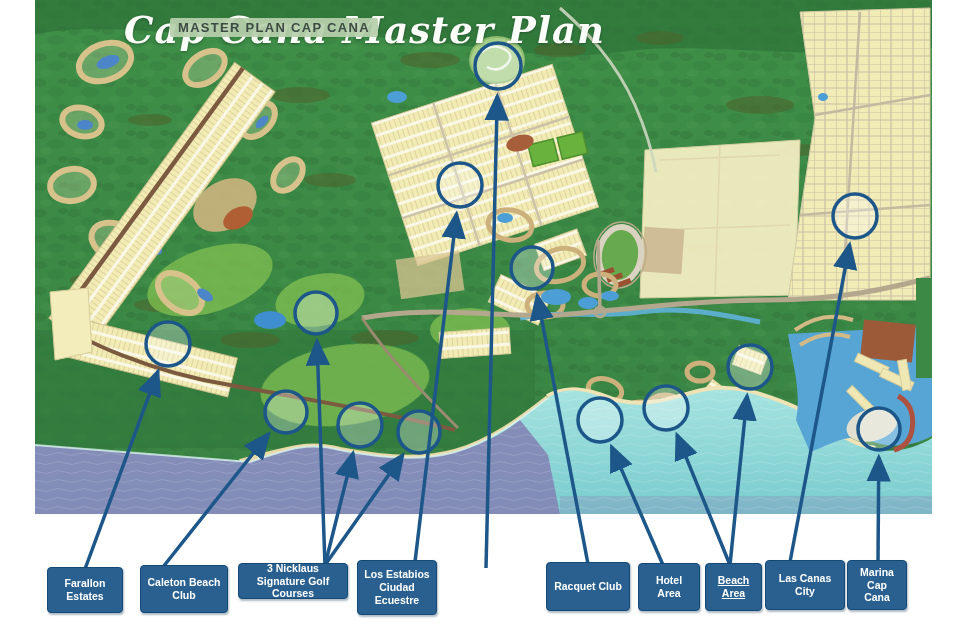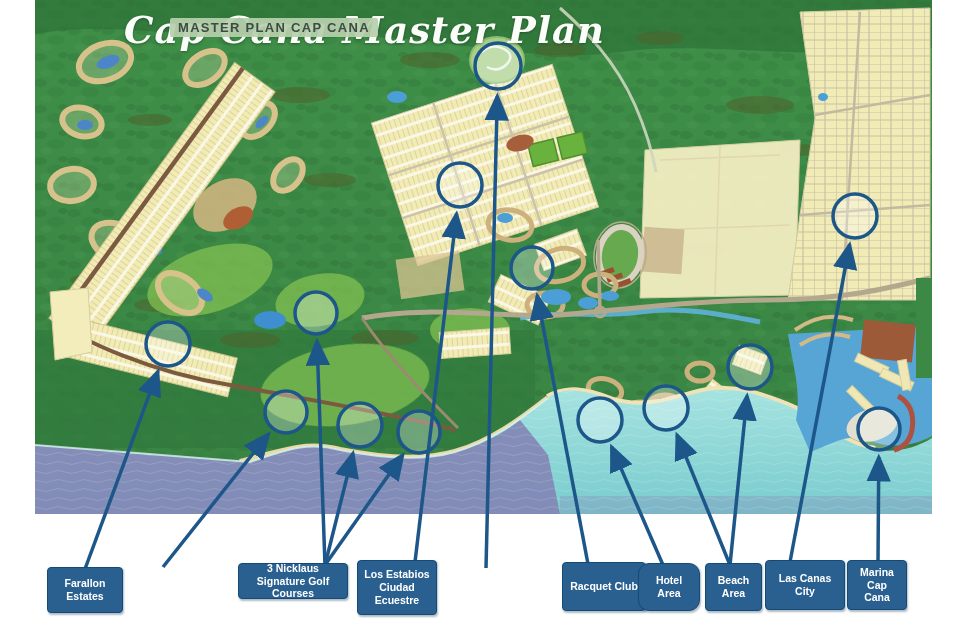--- a/index.html
+++ b/index.html
@@ -266,33 +266,36 @@
       </g>
   </svg>
 
   <div class="script-title">Cap Cana Master Plan</div>
   <div class="badge">MASTER PLAN CAP CANA</div>
 
   <div id="labels">
       <div class="label-box" style="left: 47px; top: 567px; width: 76px; height: 46px; align-items: center;">
         <span>Farallon Estates</span>
       </div>
+      <div class="label-box" style="left: 140px; top: 565px; width: 88px; height: 48px;">
+        <span>Caleton Beach Club</span>
+      </div>
       <div class="label-box" style="left: 238px; top: 563px; width: 110px; height: 36px;">
         <span>3 Nicklaus Signature Golf Courses</span>
       </div>
       <div class="label-box" style="left: 357px; top: 560px; width: 80px; height: 55px;">
         <span>Los Estabios Ciudad Ecuestre</span>
       </div>
-      <div class="label-box" style="left: 546px; top: 562px; width: 84px; height: 49px; margin-left: 16px;">
+      <div class="label-box" style="left: 546px; top: 562px; width: 84px; height: 49px;">
         <span>Racquet Club</span>
       </div>
-      <div class="label-box" style="left: 638px; top: 563px; width: 62px; height: 48px; border-radius: 11px;">
+      <div class="label-box" style="left: 638px; top: 563px; width: 62px; height: 48px;">
         <span>Hotel Area</span>
       </div>
-      <div class="label-box" style="left: 705px; top: 563px; width: 57px; height: 48px;">
+      <div class="label-box" style="left: 705px; top: 563px; width: 57px; height: 48px; text-decoration: underline;">
         <span>Beach Area</span>
       </div>
       <div class="label-box" style="left: 765px; top: 560px; width: 80px; height: 50px;">
         <span>Las Canas City</span>
       </div>
       <div class="label-box" style="left: 847px; top: 560px; width: 60px; height: 50px;">
         <span>Marina Cap Cana</span>
       </div>
     </div>
 </div>

